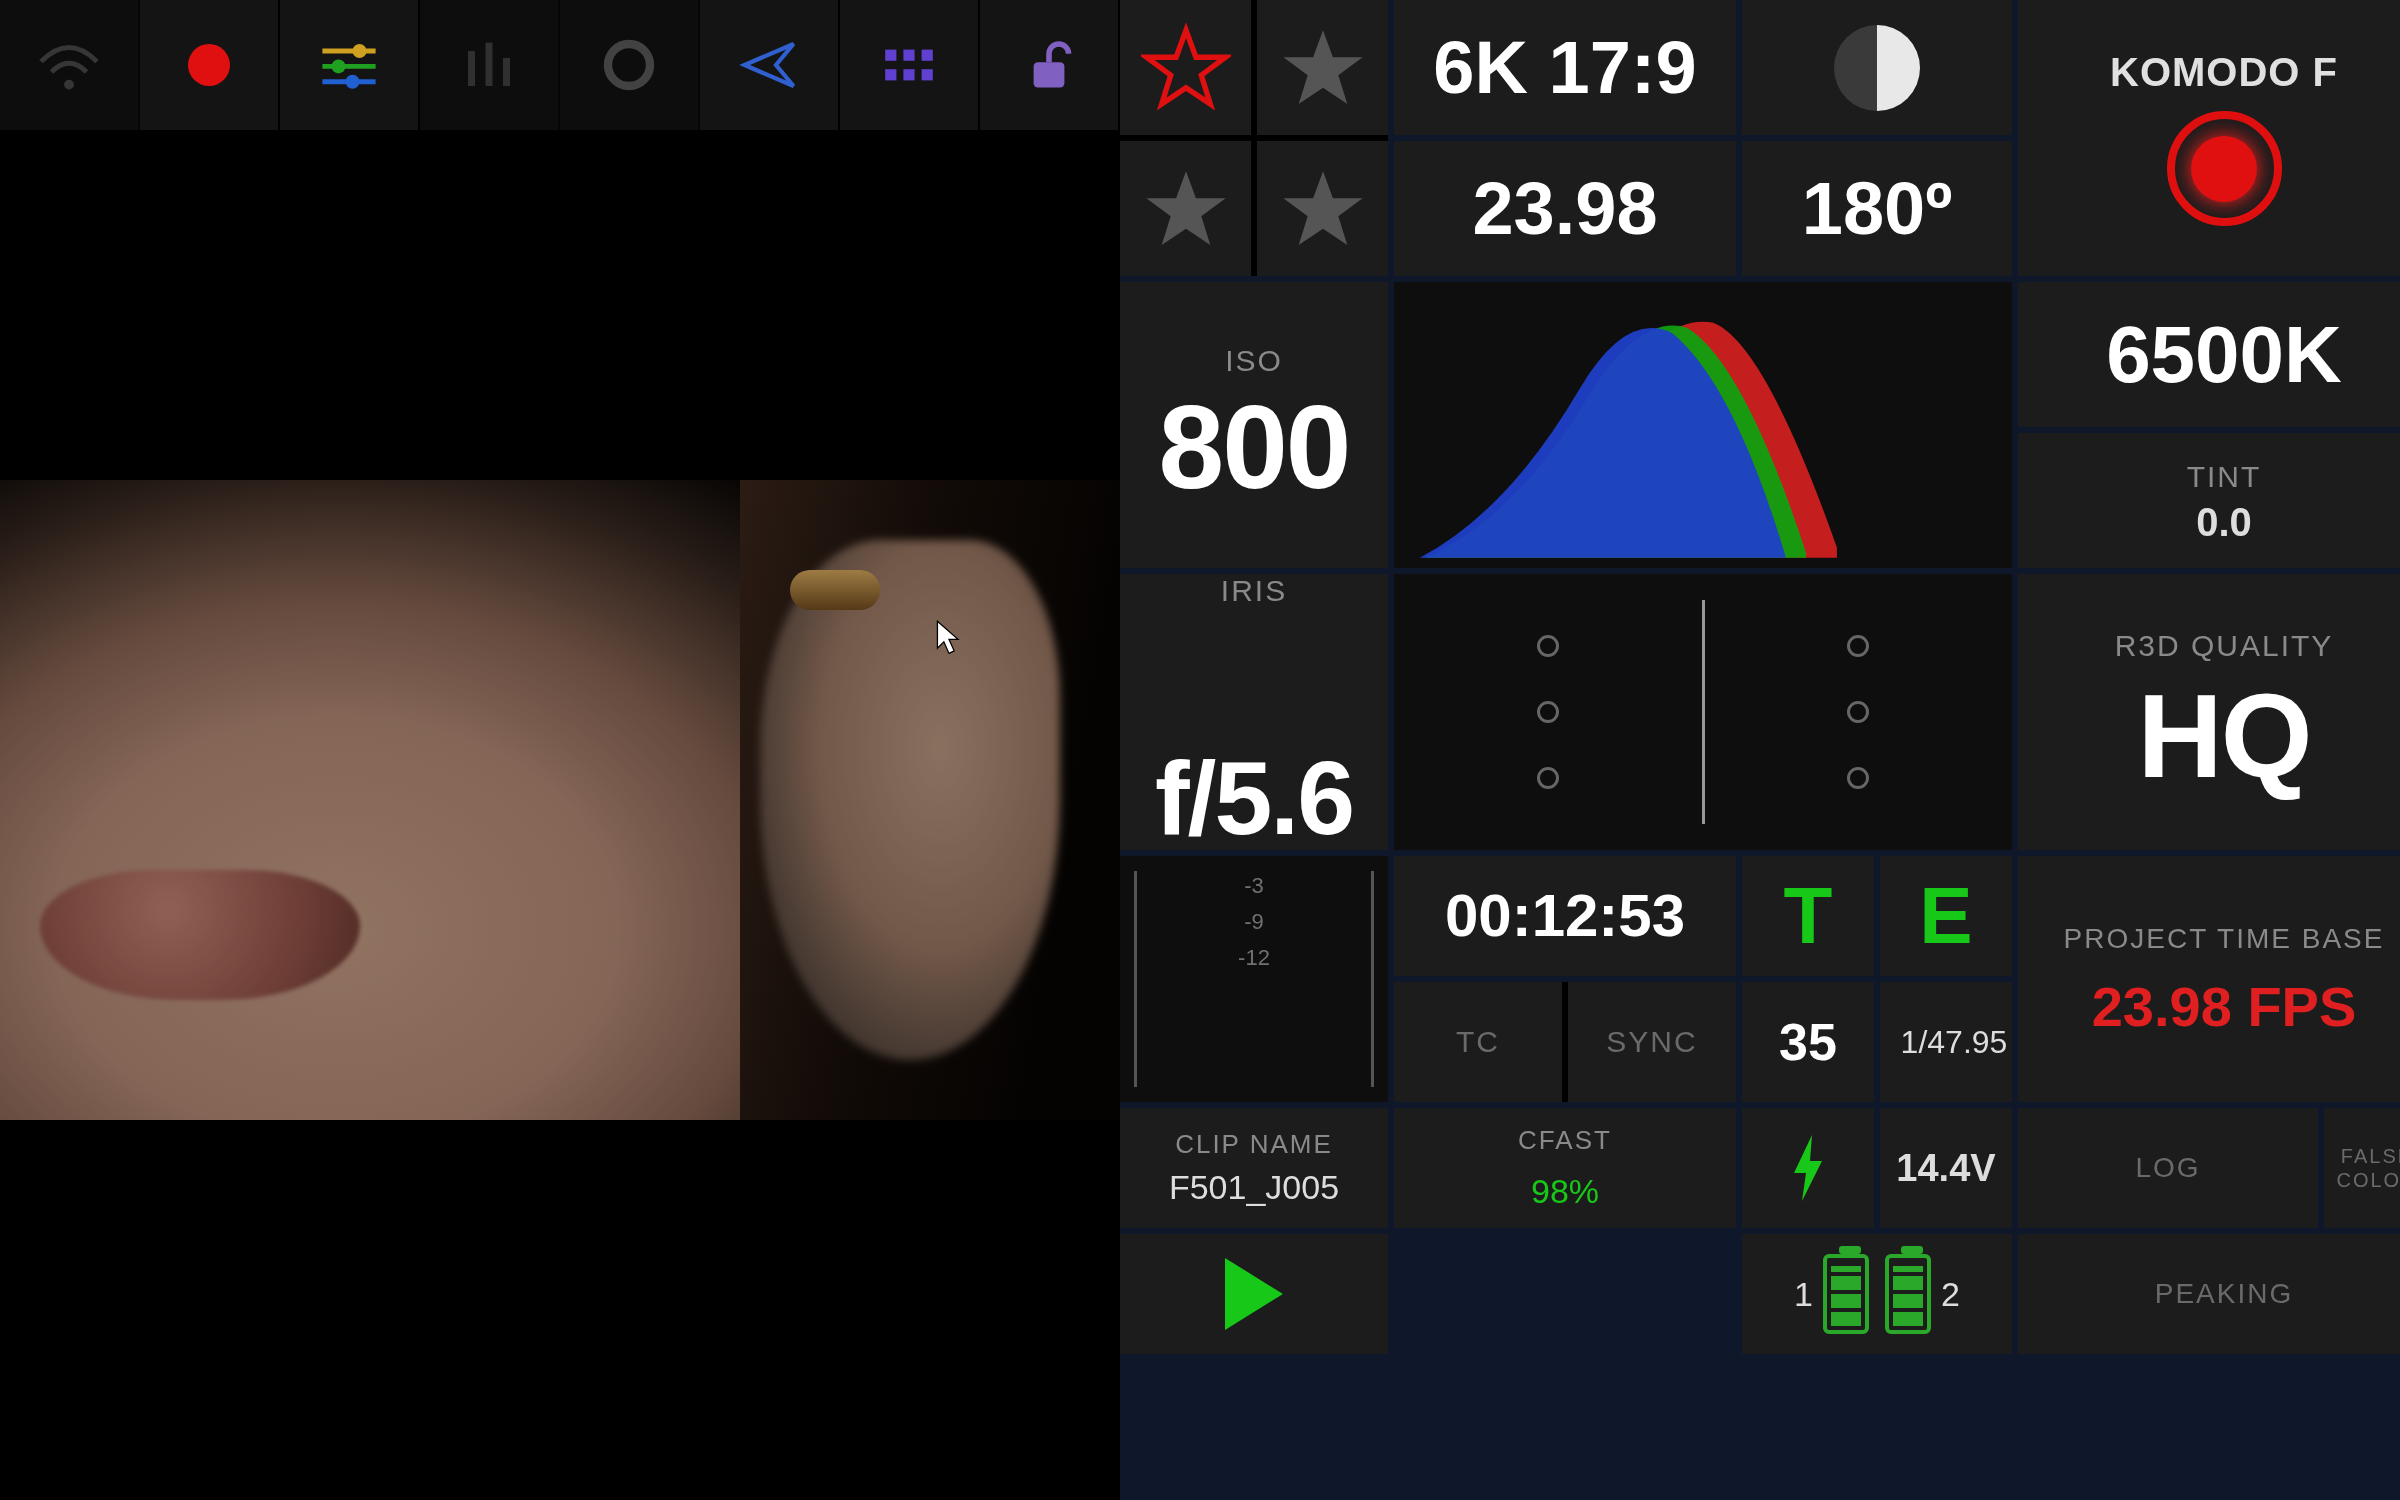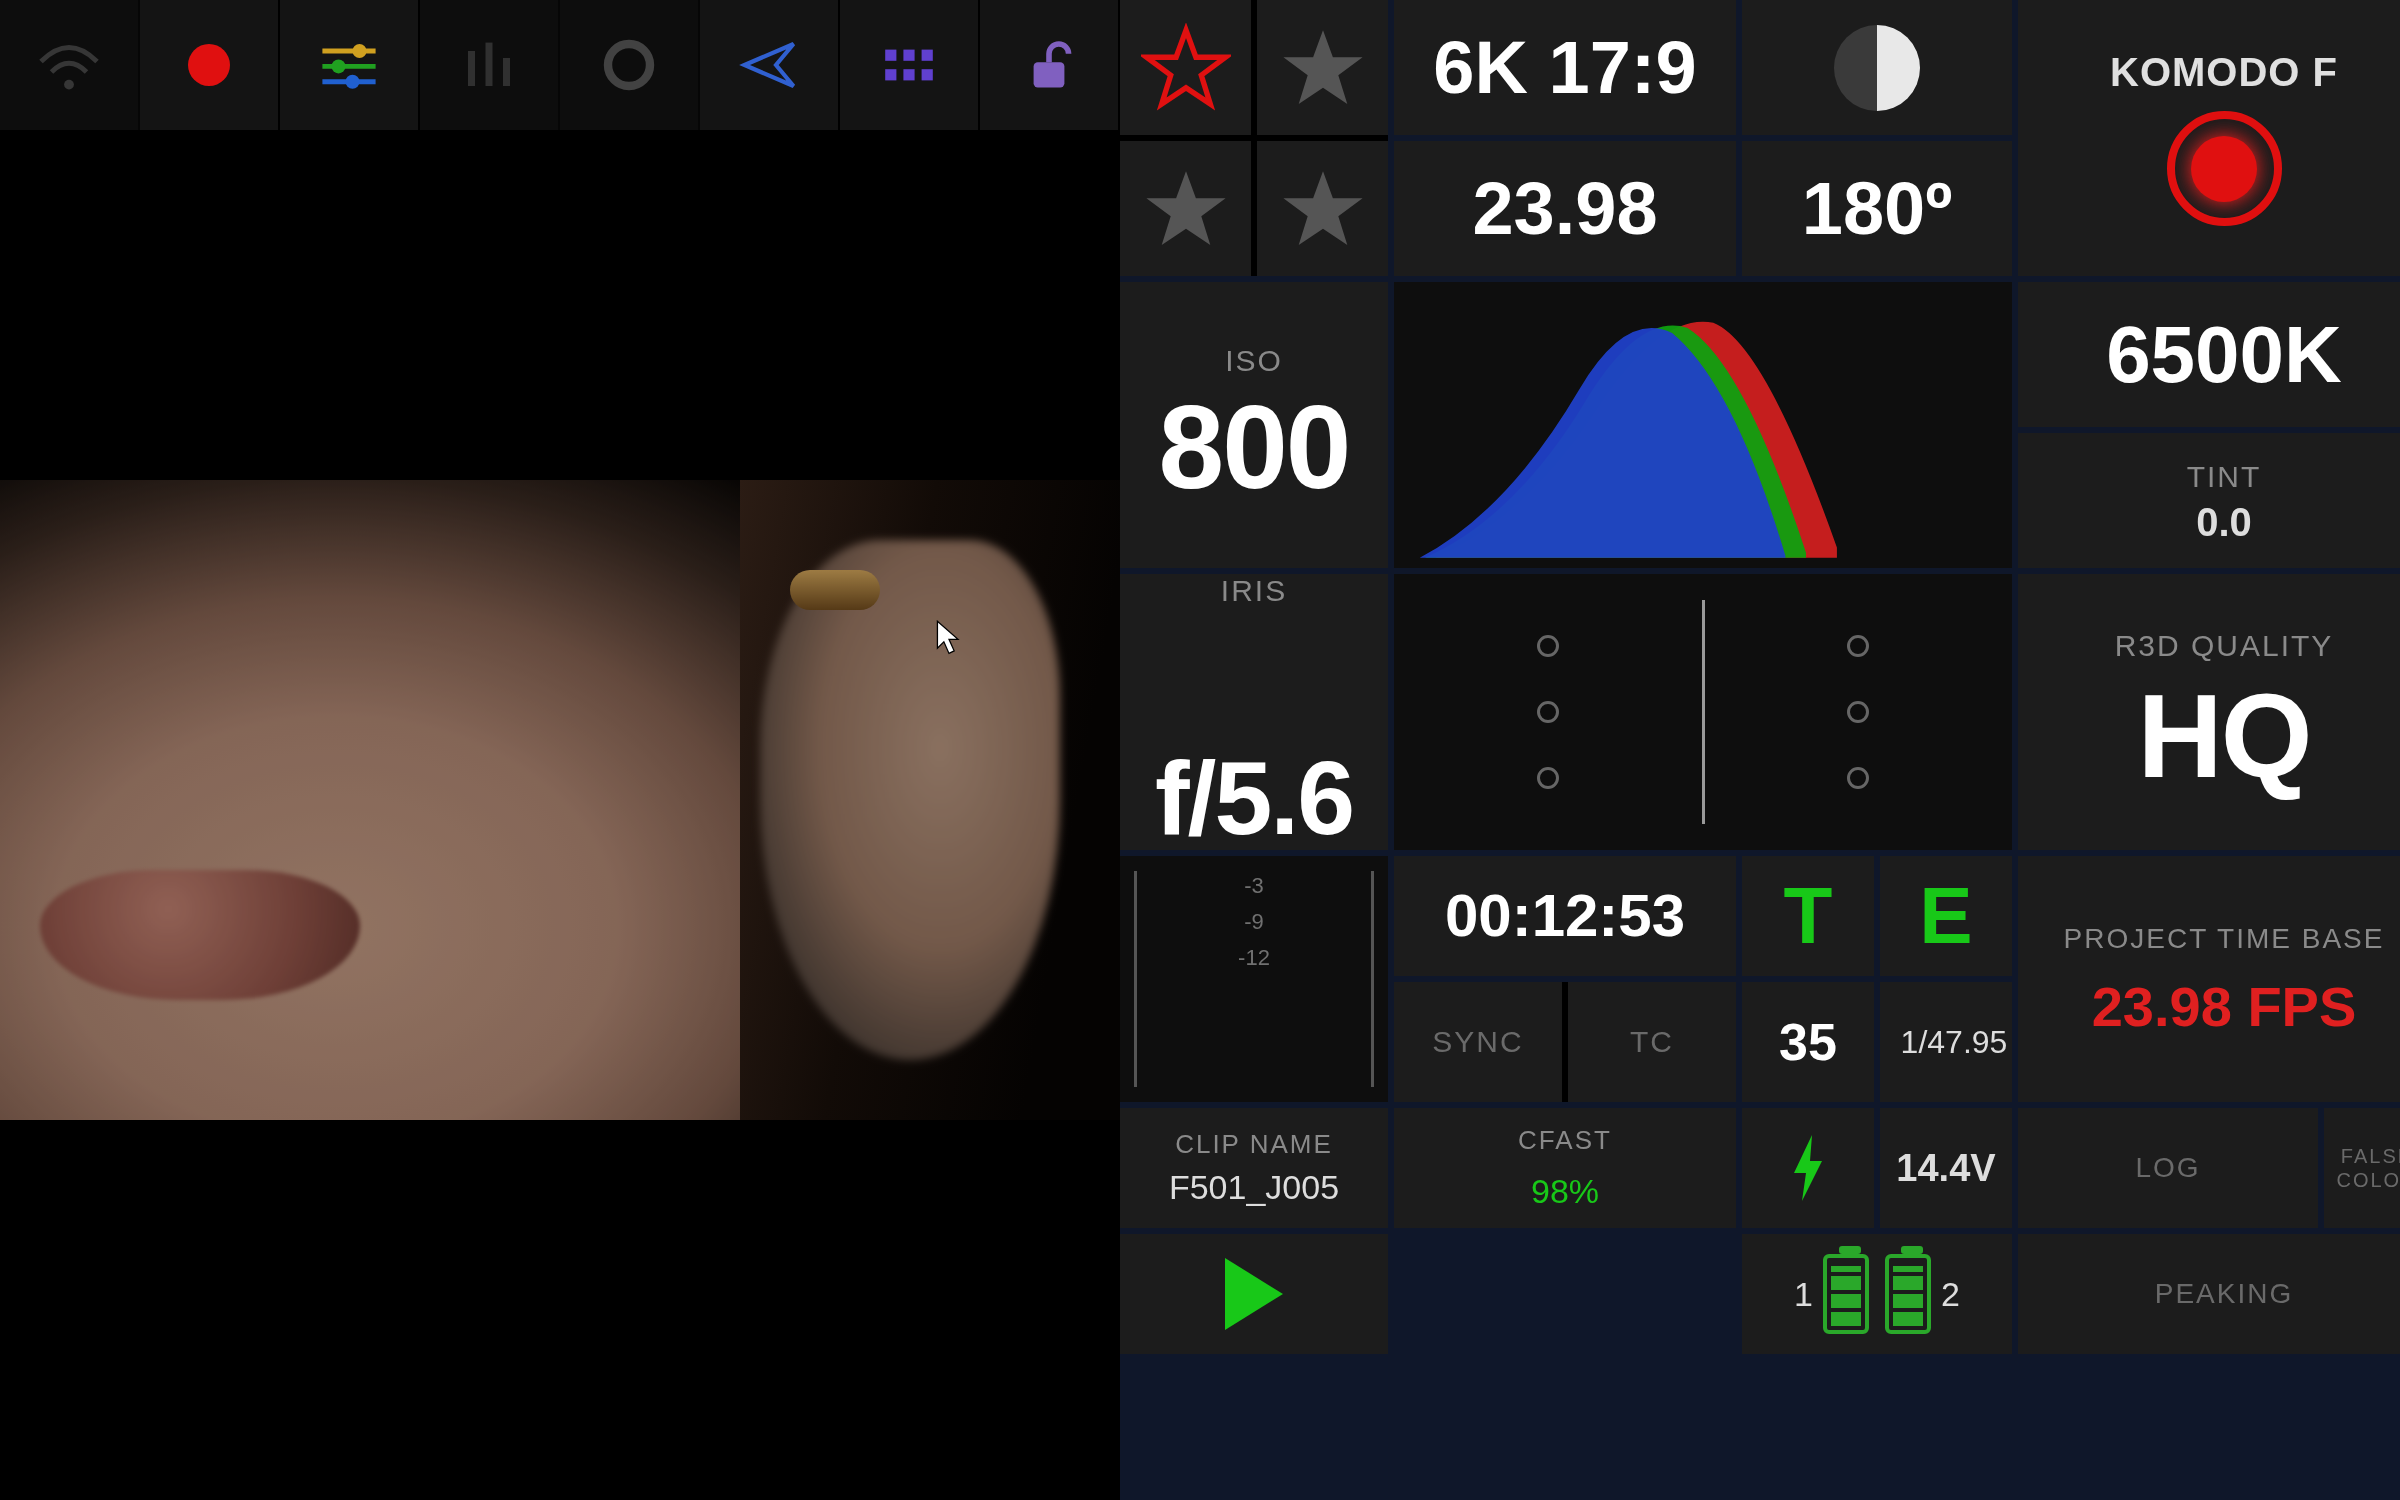--- a/index.html
+++ b/index.html
@@ -287,24 +287,24 @@
       <div class="med-val green" style="font-size:80px;">E</div>
     </div>
 
     <div class="cell" style="grid-column:5 / span 2; grid-row:7 / span 2; gap:24px;">
       <div class="small-label" style="font-size:28px;">PROJECT TIME BASE</div>
       <div class="med-val red" style="font-size:56px;">23.98 FPS</div>
     </div>
 
     <div class="cell dark" style="grid-column:2; grid-row:8; flex-direction:row; gap:6px; padding:0; background:#000;">
       <div class="cell" style="flex:1; height:100%;">
-          <div class="small-label dim-txt">SYNC</div>
+          <div class="small-label dim-txt">TC</div>
         </div>
       <div class="cell" style="flex:1; height:100%;">
-          <div class="small-label dim-txt">TC</div>
+          <div class="small-label dim-txt">SYNC</div>
         </div>
     </div>
     <div class="cell" style="grid-column:3; grid-row:8;">
       <div class="med-val" style="font-size:52px;">35</div>
     </div>
     <div class="cell" style="grid-column:4; grid-row:8;">
       <div class="tiny-val" style="font-size:32px;margin-left:16px;">1/47.95</div>
     </div>
 
     <div class="cell" style="grid-column:1; grid-row:9; gap:8px;">

